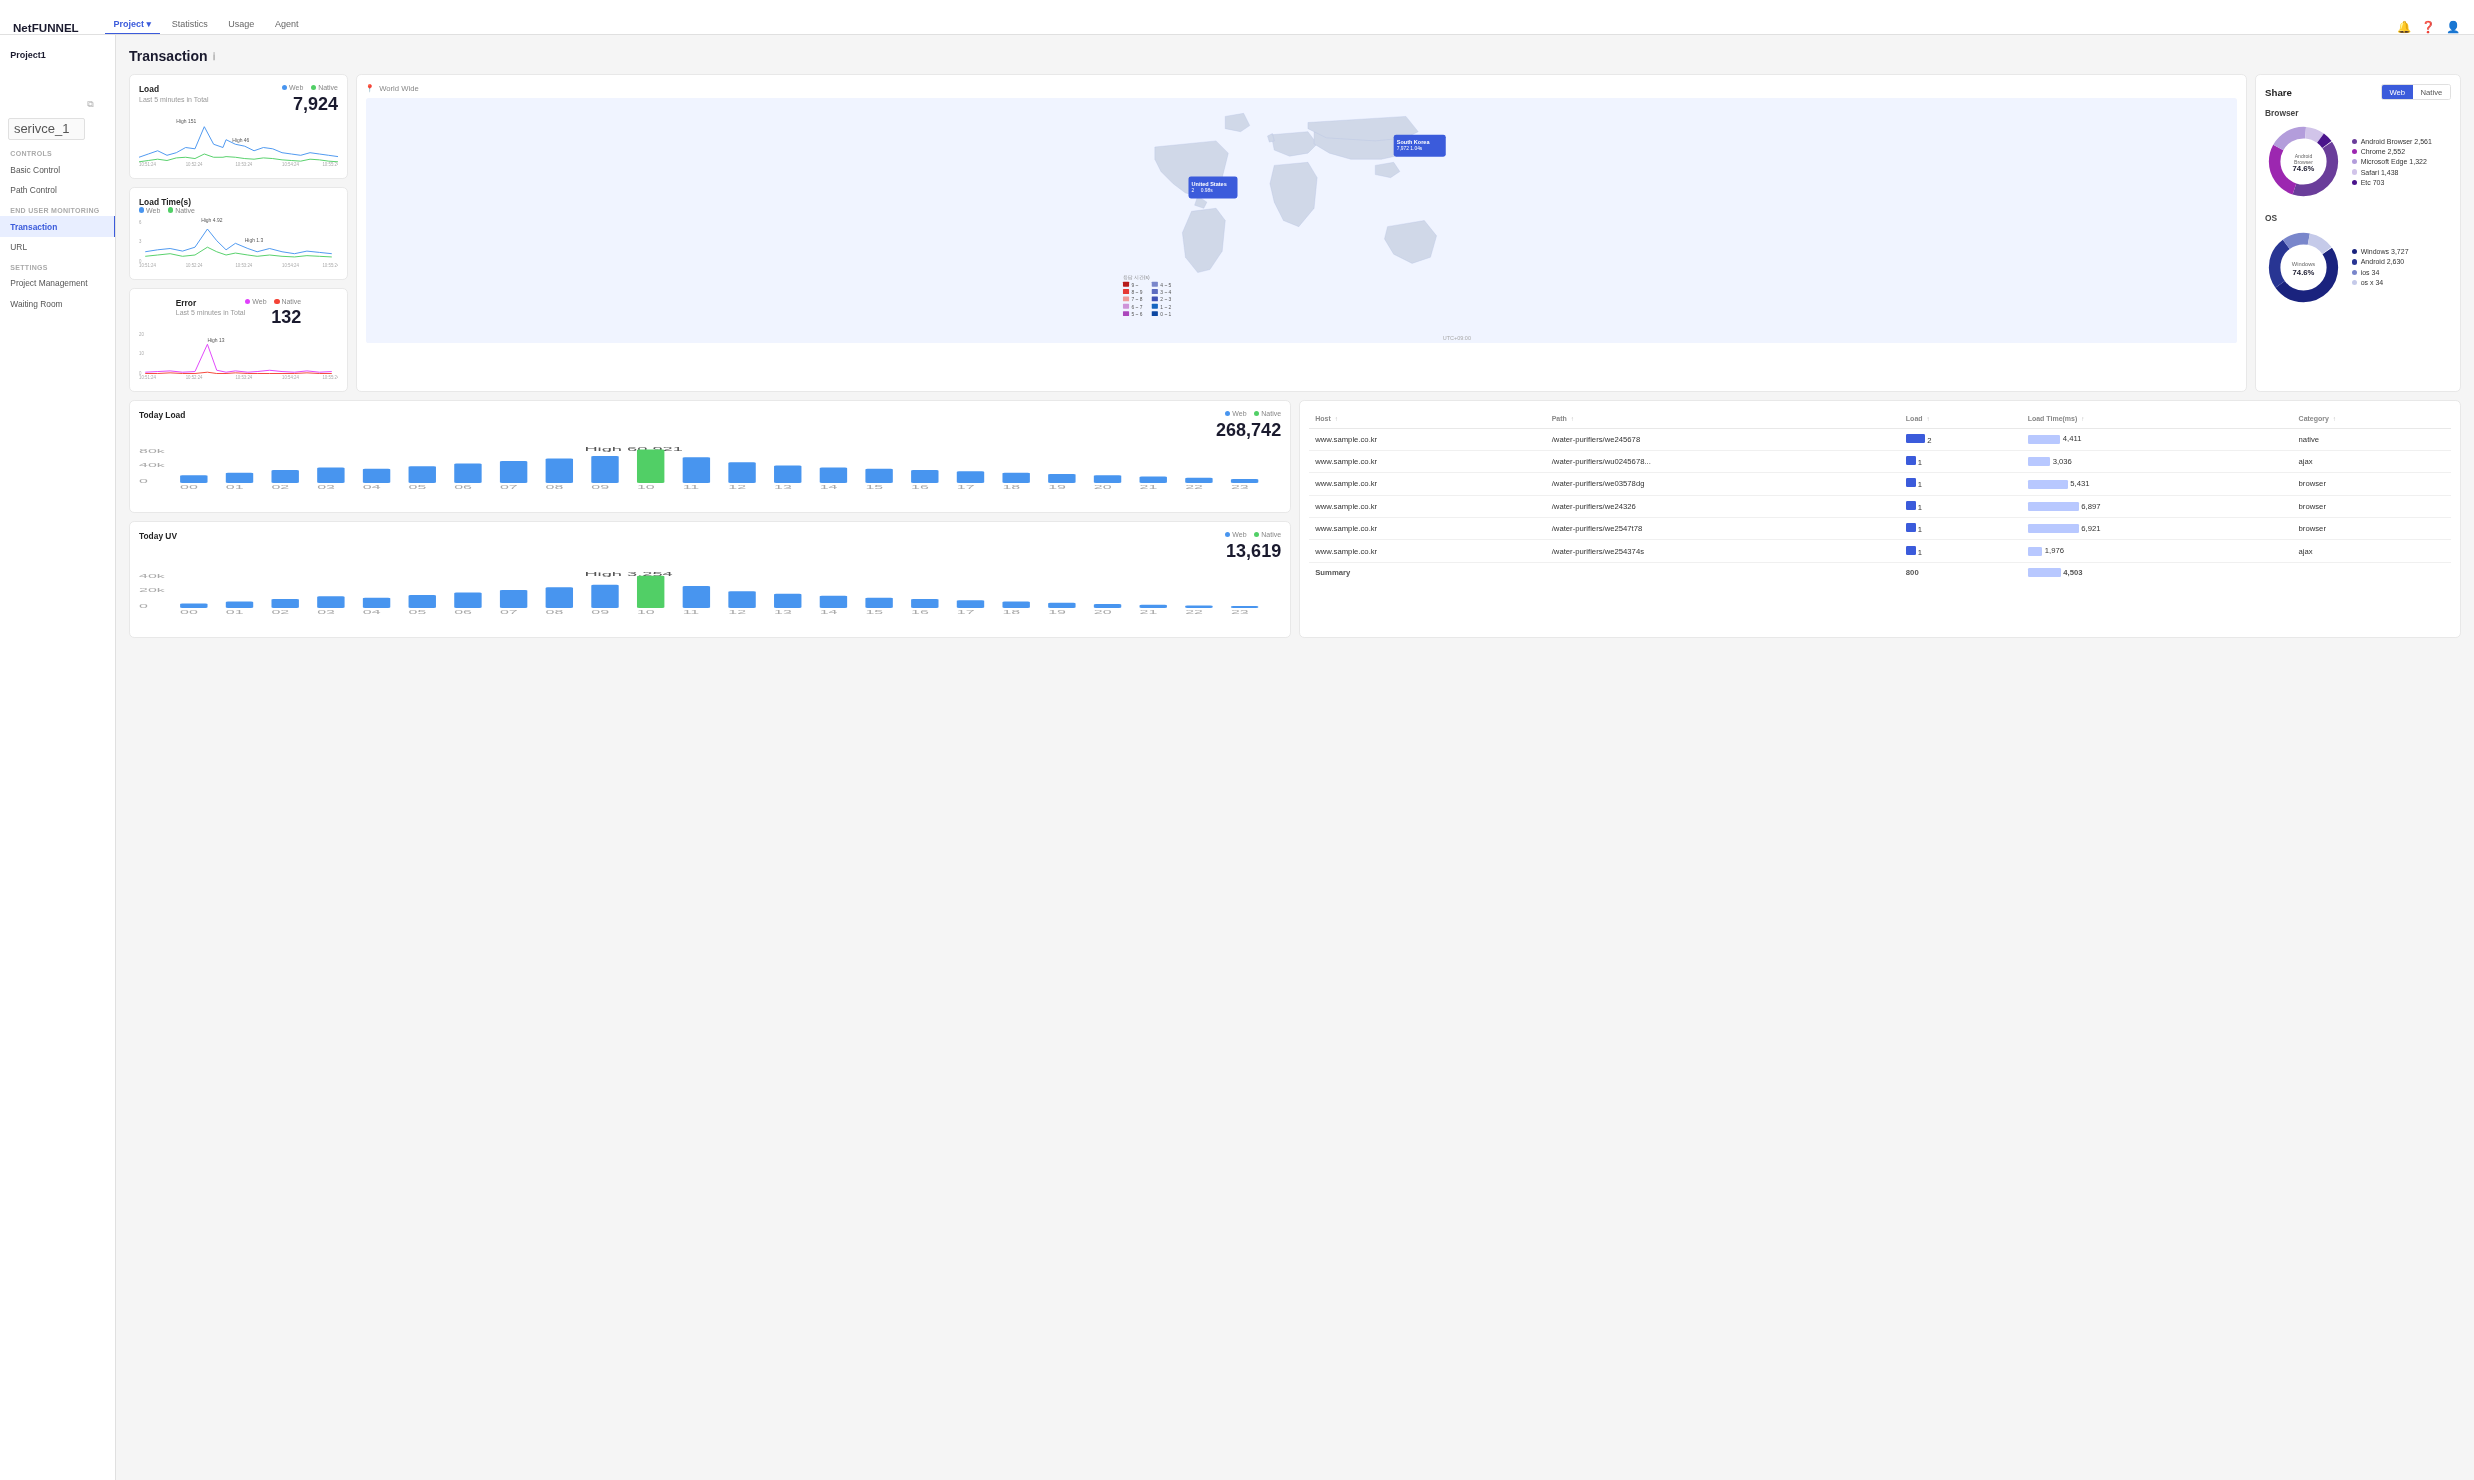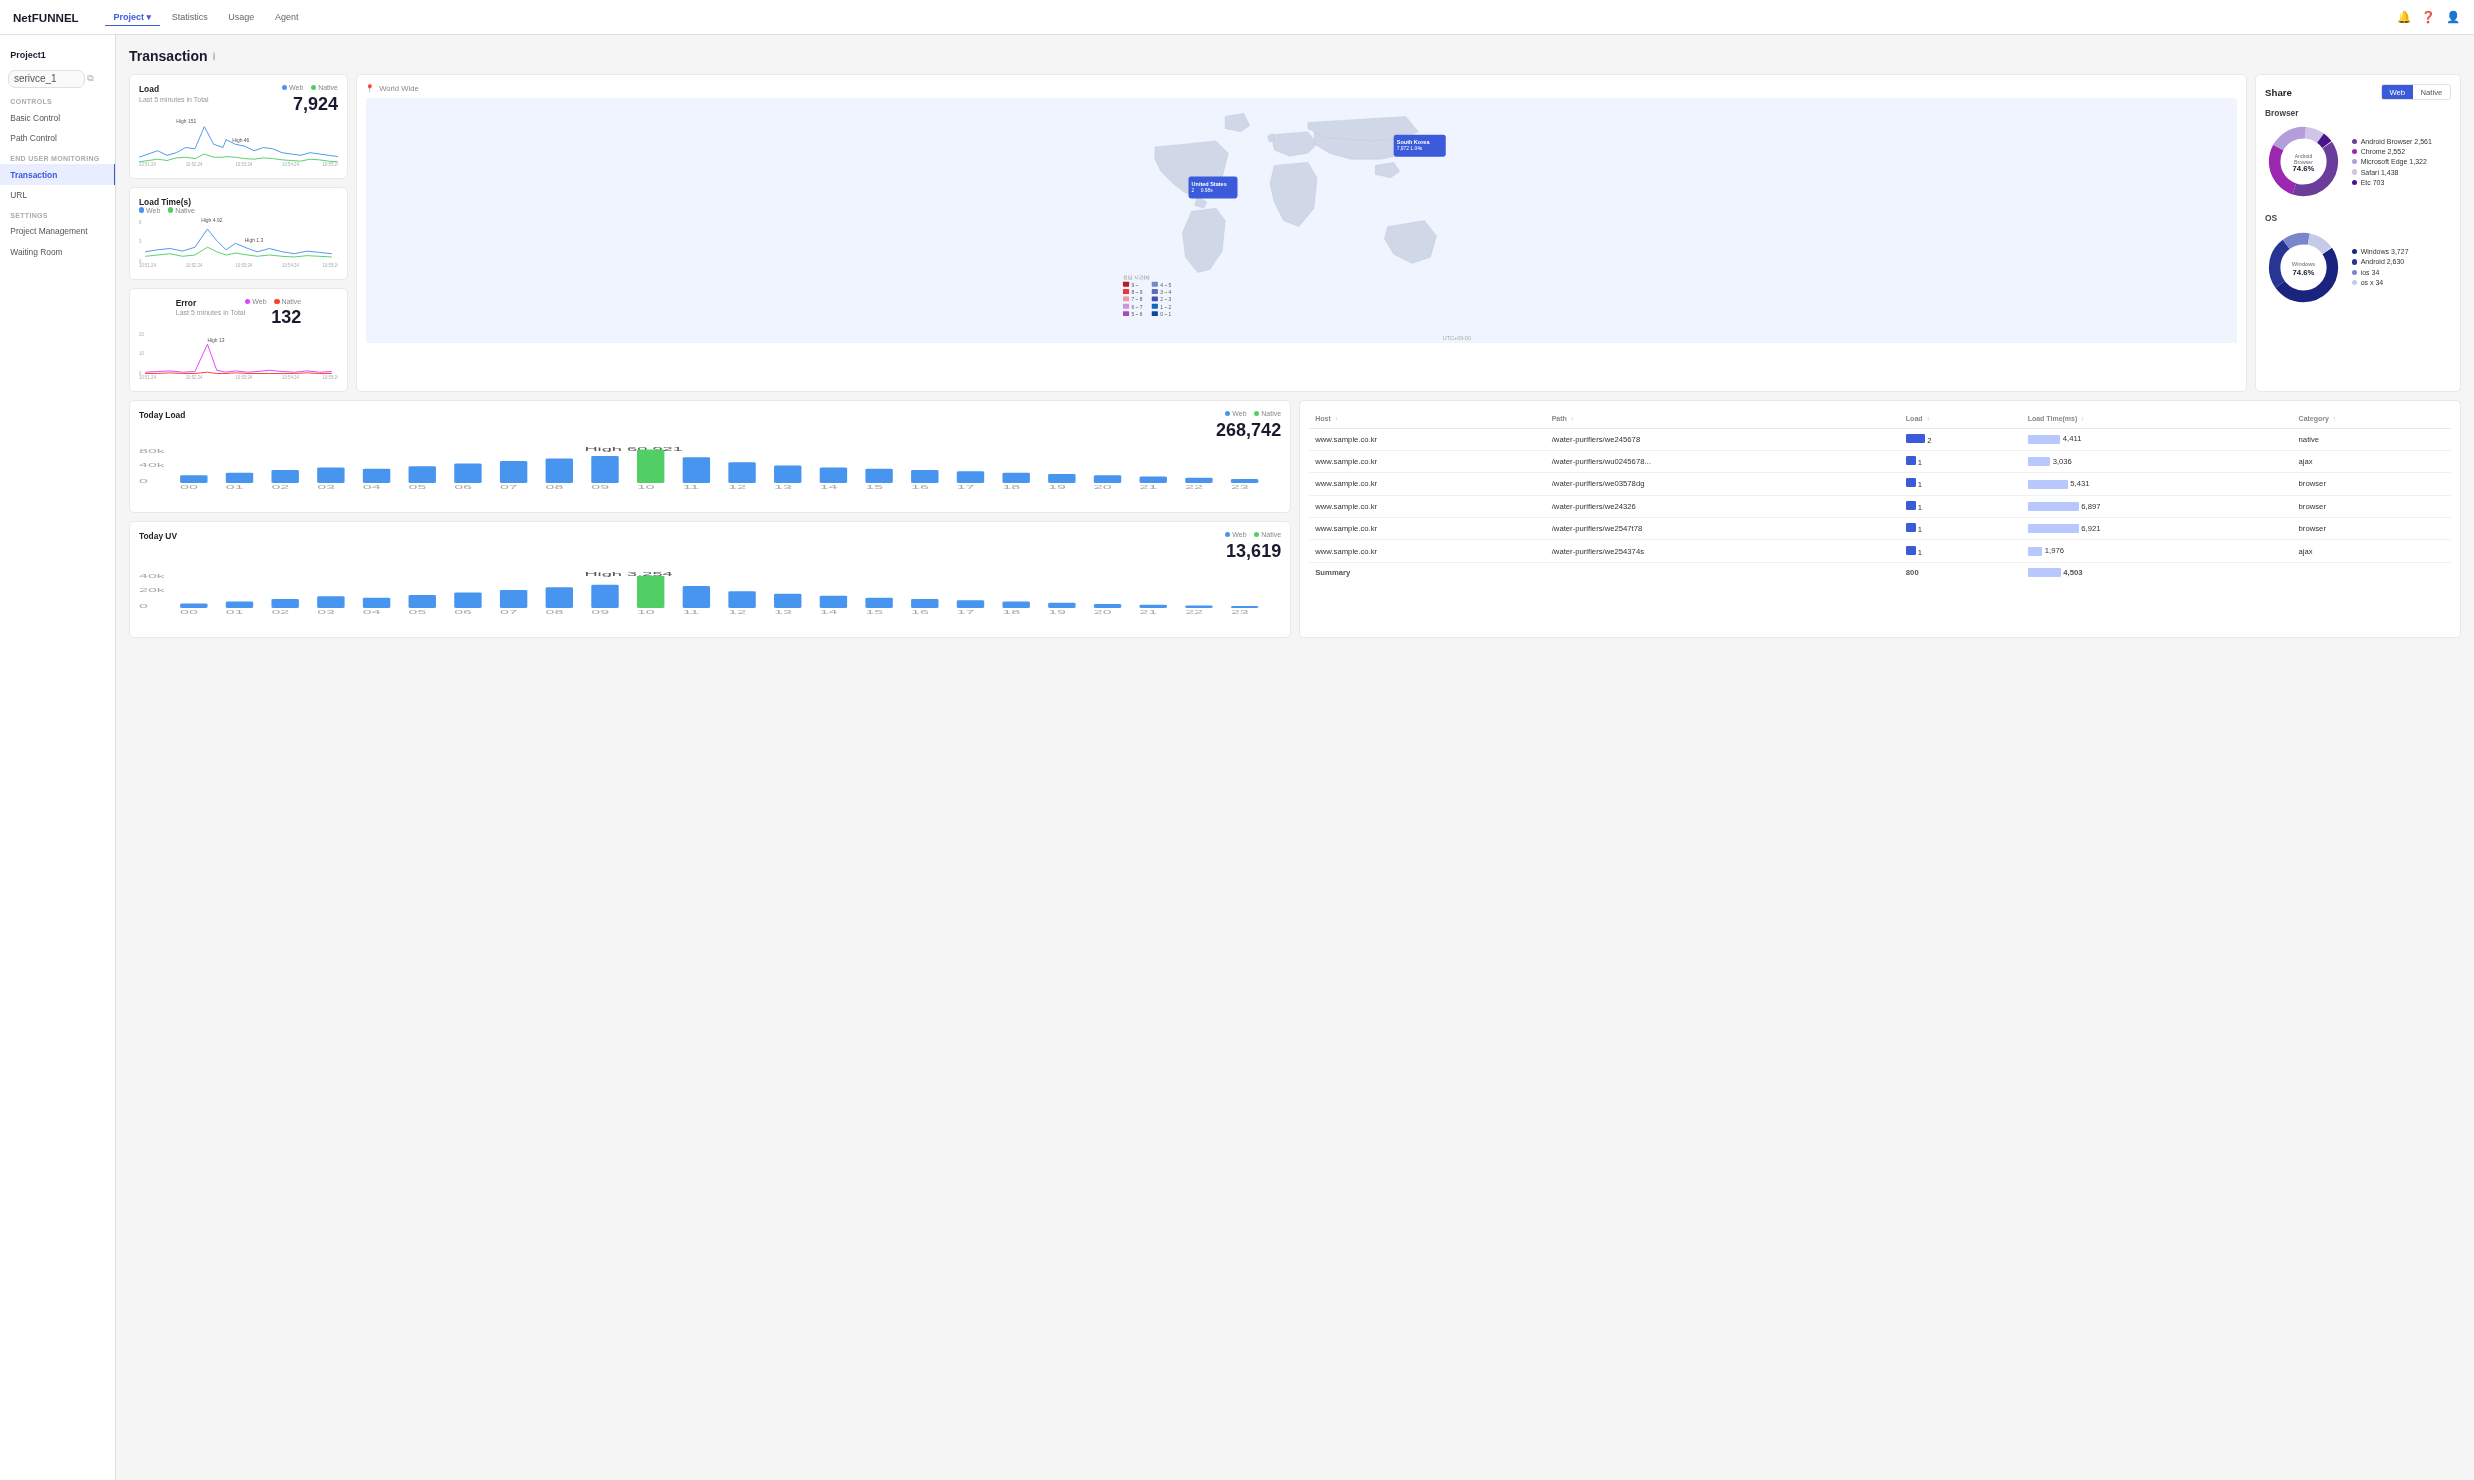--- a/index.html
+++ b/index.html
@@ -1,33 +1,33 @@
 <!DOCTYPE html>
 <html style="font-size:10.3px"><head>
   <meta charset="utf-8">
   <style>
     * { box-sizing: border-box; margin: 0; padding: 0; }
     body { font-family: -apple-system, BlinkMacSystemFont, 'Segoe UI', sans-serif; font-size: 8.4px; background: #f5f5f5; color: #333; }
 
     
-    .header { display: flex; align-items: center; height: 35px; background: #fff; border-bottom: 0.6px solid #e0e0e0; padding: 0 13px; gap: 15.5px; }
+    .header { display: flex; align-items: flex-end; height: 35px; background: #fff; border-bottom: 0.6px solid #e0e0e0; padding: 0 13px; gap: 15.5px; }
     .logo { font-weight: 800; font-size: 11.6px; color: #1a1a2e; margin-right: 10.3px; }
     .nav-tabs { display: flex; gap: 2.6px; }
     .nav-tab { padding: 3.9px 9px; cursor: pointer; font-size: 9px; color: #666; border-bottom: 1.3px solid transparent; display: flex; align-items: center; gap: 2.6px; }
     .nav-tab.active { color: #3b5bdb; border-bottom: 1.3px solid #3b5bdb; font-weight: 600; }
     .header-icons { margin-left: auto; display: flex; gap: 10.3px; color: #666; font-size: 11.6px; }
 
     
     .layout { display: flex; height: calc(100vh - 35px); }
 
     
     .sidebar { width: 116px; background: #fff; border-right: 0.6px solid #e0e0e0; padding: 10.3px 0; flex-shrink: 0; overflow-y: auto; }
     .sidebar-project { padding: 5.2px 10.3px; font-weight: 700; font-size: 9px; color: #1a1a2e; }
     .sidebar-input-wrap { padding: 3.9px 7.7px; display: flex; align-items: center; gap: 2.6px; }
-    .sidebar-input { border: 0.6px solid #e0e0e0; border-radius: 7px; padding: 2.6px 5.2px; font-size: 10px; width: 77px; color: #555; background: #fafafa; }
+    .sidebar-input { border: 0.6px solid #e0e0e0; border-radius: 2px; padding: 2.6px 5.2px; font-size: 13px; width: 77px; color: #555; background: #fafafa; margin-top: 48px; }
     .sidebar-section { padding: 6.4px 10.3px 2.6px; font-size: 7px; color: #aaa; font-weight: 600; text-transform: uppercase; letter-spacing: 0.3px; }
     .sidebar-item { padding: 5.2px 10.3px; cursor: pointer; font-size: 8.4px; color: #555; border-radius: 0; }
     .sidebar-item.active { background: #e8eeff; color: #3b5bdb; font-weight: 600; border-right: 1.9px solid #3b5bdb; }
 
     
     .main { flex: 1; overflow-y: auto; padding: 13px; }
 
     
     .page-title { display: flex; align-items: center; gap: 5.2px; font-size: 14px; font-weight: 700; color: #1a1a2e; margin-bottom: 10.3px; }
     .page-title .info-icon { font-size: 10.3px; color: #aaa; cursor: pointer; }

